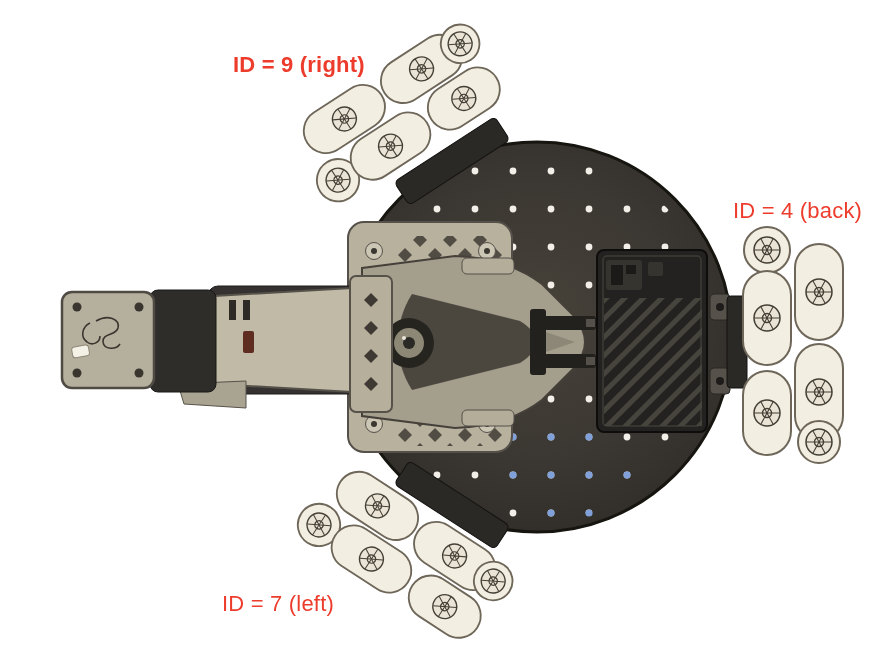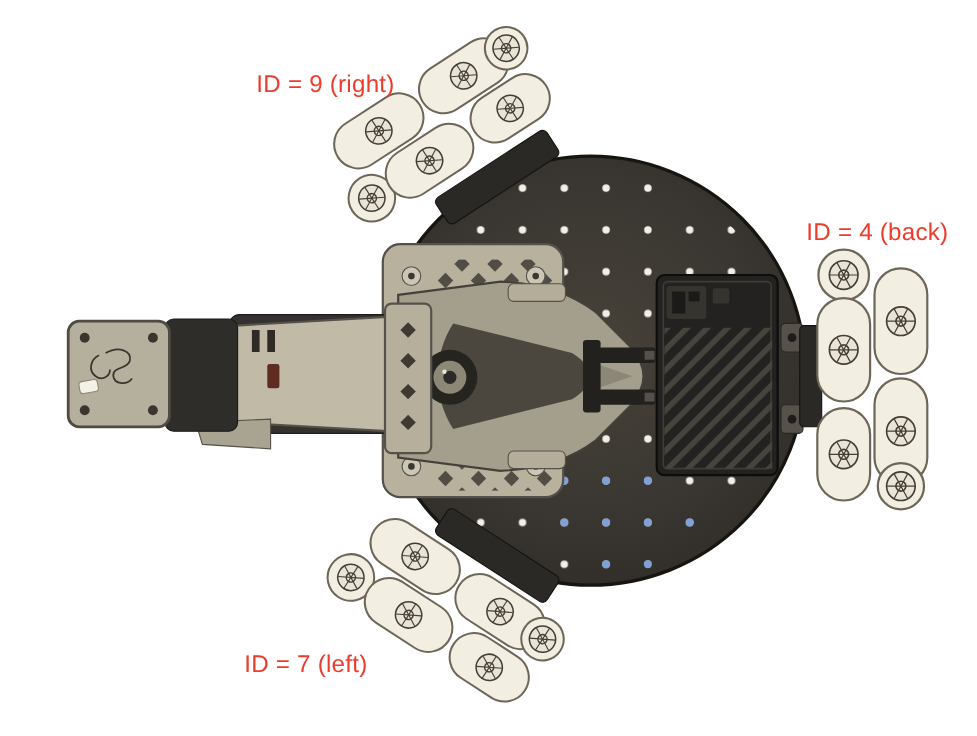--- a/index.html
+++ b/index.html
@@ -13,21 +13,21 @@
   .canvas svg{position:absolute;left:0;top:0;}
   .annotation{
     position:absolute;
     font-size:22px;
     font-weight:400;
     letter-spacing:.2px;
     color:#ed3c2c;
     white-space:nowrap;
     user-select:none;
   }
-  #label-9{left:233px;top:64px;}
+  #label-9{left:233px;top:52px;font-weight:bold;}
   #label-8{left:733px;top:198px;}
   #label-7{left:222px;top:591px;}
 </style>
 </head>
 <body>
 
 <div class="canvas">
 
   <svg width="888" height="669" viewBox="0 0 888 669">
     <defs>

